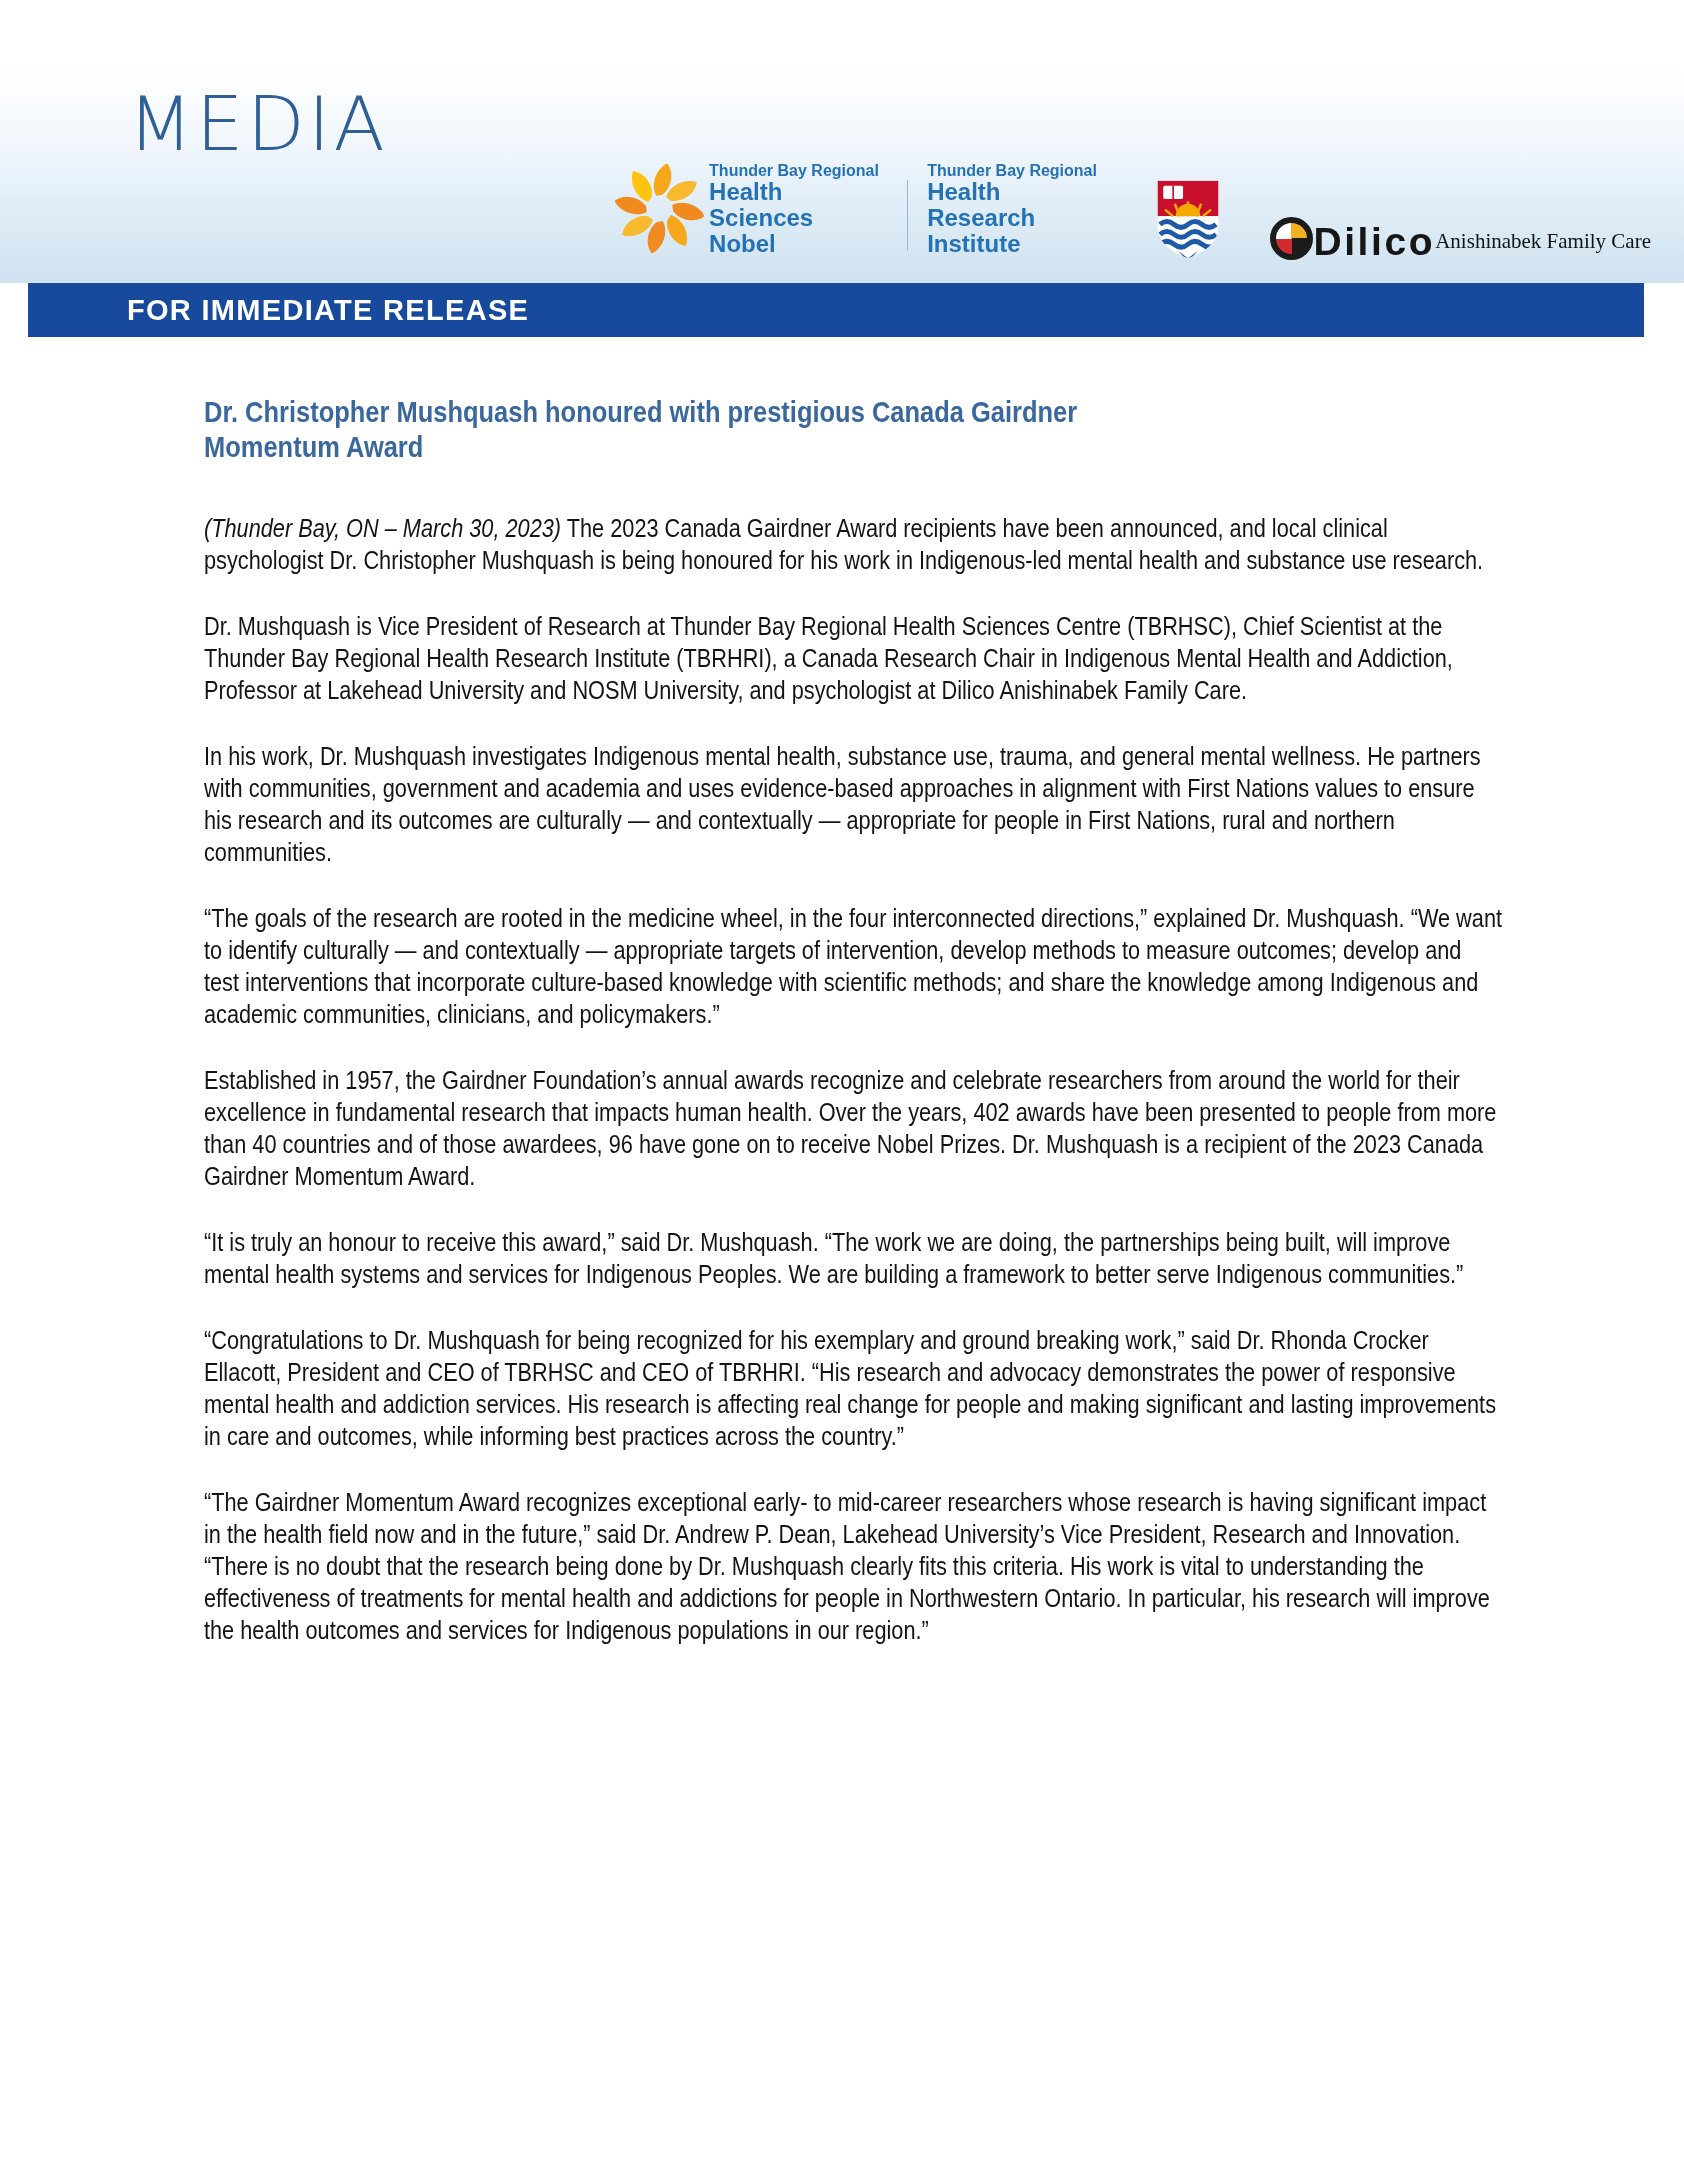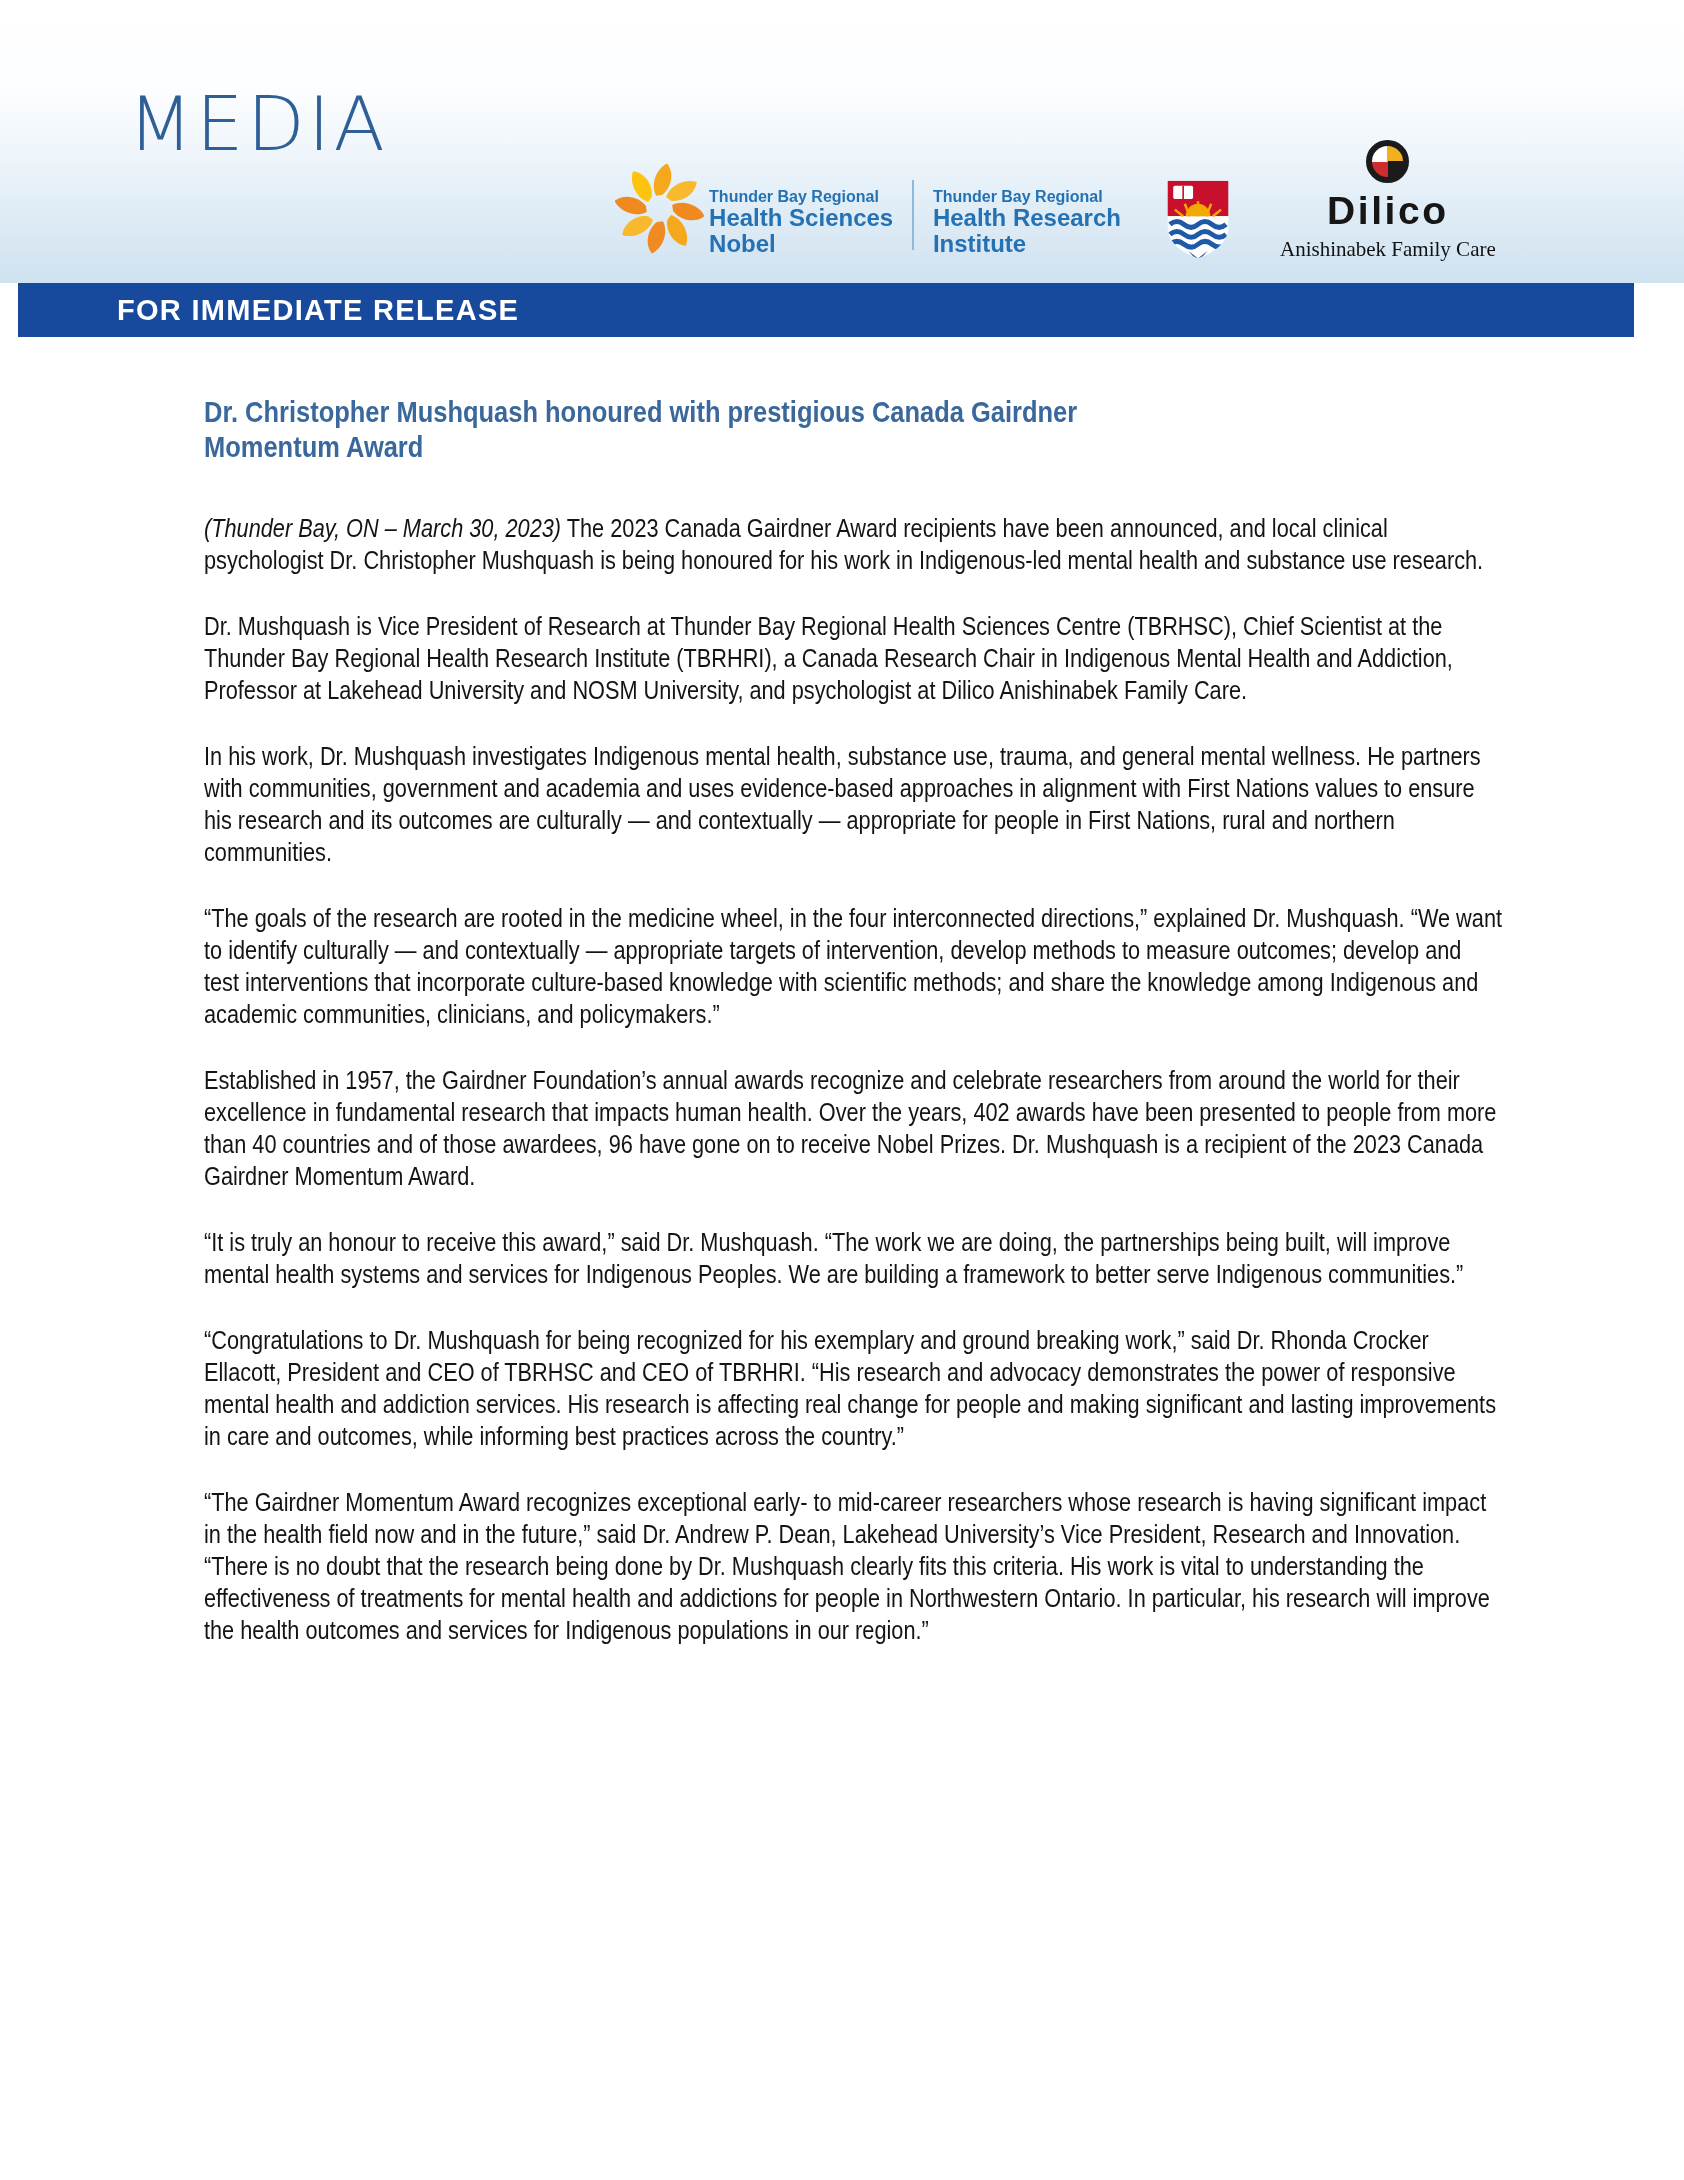--- a/index.html
+++ b/index.html
@@ -30,31 +30,31 @@
   .v-divider { width:1.7px; height:70px; background:#8fb9db; margin:0 19px 13.6px 19px; }
   .lakehead-group { margin-left:44px; display:flex; align-items:flex-end; }
   .lakehead-textcol { margin-left:8.5px; margin-bottom:0px; }
   .lakehead-name {
     font-family:"Liberation Serif",serif; font-weight:bold; font-size:48px;
     color:#2d66a3; line-height:44px; letter-spacing:0.9px;
   }
   .lakehead-sub {
     font-size:17px; font-weight:bold; color:#2d66a3; letter-spacing:8px; margin-top:2.6px;
   }
-  .dilico-group { margin-left:49px; display:flex; flex-direction:column; align-items:center; margin-bottom:1.7px; }
+  .dilico-group { margin-left:49px; display:flex; flex-direction:row; align-items:center; margin-bottom:1.7px; }
   .medicine-wheel {
     width:31px; height:31px; border-radius:50%; border:6px solid #1b1b1b;
     background:conic-gradient(from 0deg,#f2b01e 0 25%,#1b1b1b 25% 50%,#d02c2f 50% 75%,#ffffff 75% 100%);
   }
   .dilico-name { font-size:39px; font-weight:bold; color:#161616; letter-spacing:2.6px; margin-top:6.8px; line-height:41px; }
   .dilico-sub { font-family:"Liberation Serif",serif; font-size:21px; color:#121212; margin-top:6.8px; white-space:nowrap; }
 
   
   .banner {
-    position:absolute; left:18px; top:283px; width:1616px; height:54px;
+    position:absolute; left:28px; top:283px; width:1616px; height:54px;
     background:#17499c; display:flex; align-items:center;
   }
   .banner span {
     color:#ffffff; font-weight:bold; font-size:29px; letter-spacing:1.3px; padding-left:99px;
   }
 
   
   .article {
     position:absolute; left:204px; top:394px; width:1529px;
     transform:scaleX(0.849); transform-origin:0 0;

